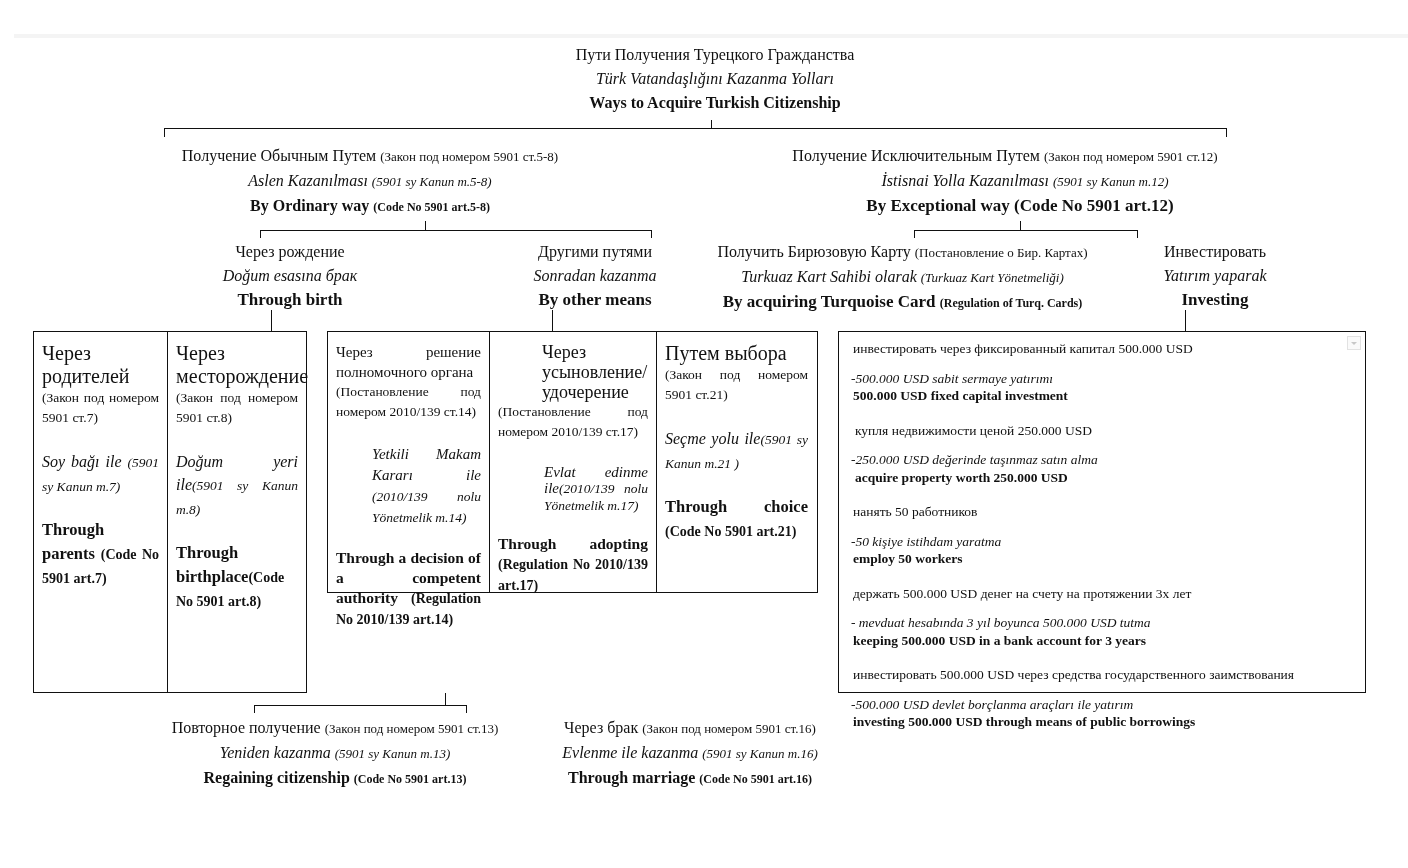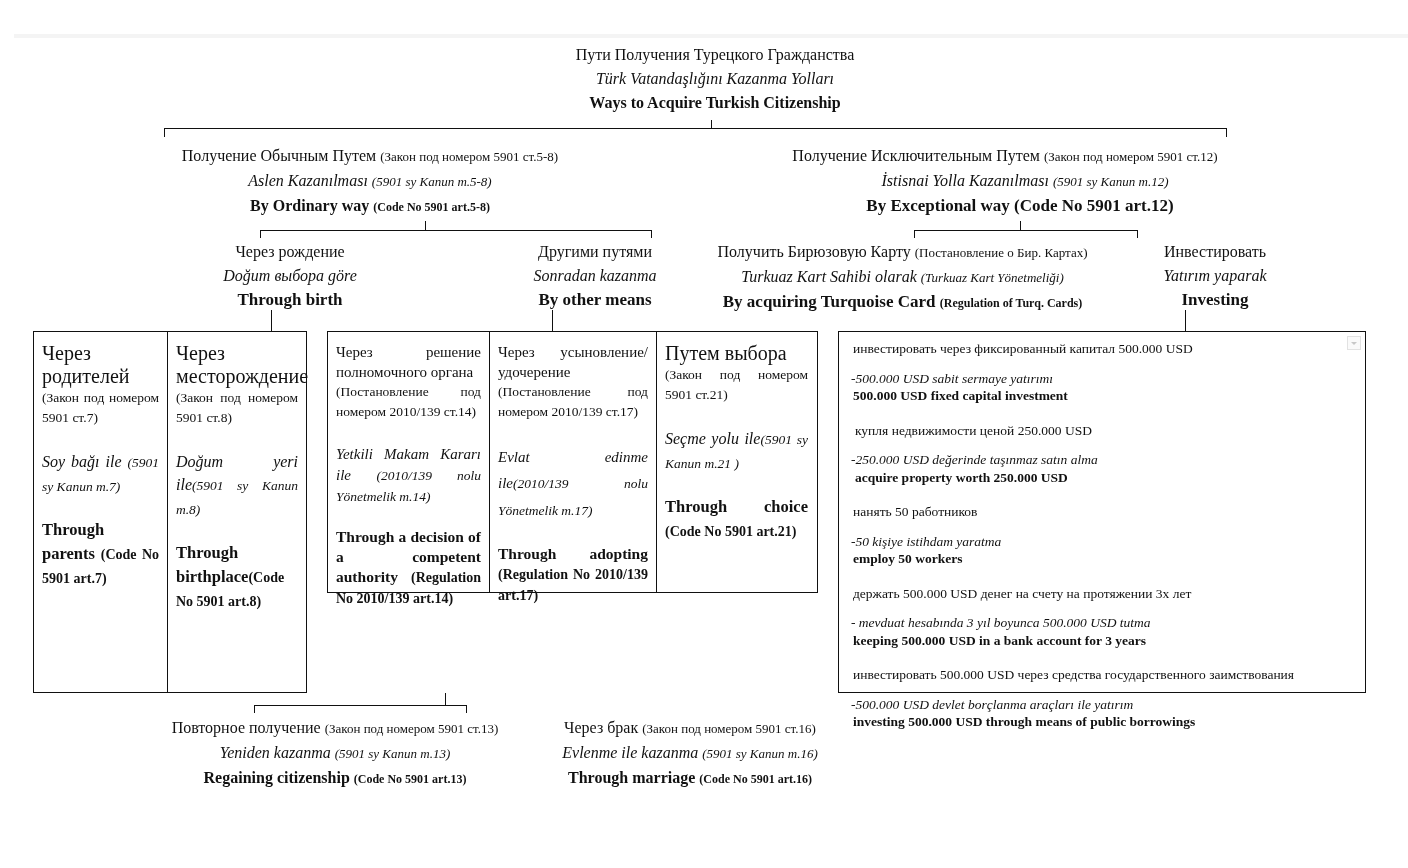--- a/index.html
+++ b/index.html
@@ -68,21 +68,21 @@
 <div class="vline" style="left:651px; top:230px; height:8px;"></div>
 <div class="vline" style="left:425px; top:221px; height:9px;"></div>
 
 <div class="hline" style="left:914px; top:230px; width:224px;"></div>
 <div class="vline" style="left:914px; top:230px; height:8px;"></div>
 <div class="vline" style="left:1137px; top:230px; height:8px;"></div>
 <div class="vline" style="left:1020px; top:221px; height:9px;"></div>
 
 <div class="node" style="left:190px; top:240px; width:200px;">
   <div class="ru">Через рождение</div>
-  <div class="tr">Doğum выбора göre</div>
+  <div class="tr">Doğum esasına брак</div>
   <div class="en" style="font-size:17px;">Through birth</div>
 </div>
 <div class="vline" style="left:271px; top:310px; height:22px;"></div>
 
 <div class="node" style="left:505px; top:240px; width:180px;">
   <div class="ru">Другими путями</div>
   <div class="tr">Sonradan kazanma</div>
   <div class="en" style="font-size:17px;">By other means</div>
 </div>
 <div class="vline" style="left:552px; top:310px; height:22px;"></div>
@@ -112,27 +112,27 @@
     <p class="ref">(Закон под номером 5901 ст.8)</p>
     <p class="tri"><span>Doğum yeri ile</span><span class="sm">(5901 sy Kanun m.8)</span></p>
     <p class="enb"><span>Through birthplace</span><span class="sm">(Code No 5901 art.8)</span></p>
   </div>
 </div>
 
 <div class="box" style="left:327px; top:331px; width:491px; height:262px;">
   <div class="cell" style="left:0; width:161px;">
     <p class="ru" style="font-size:15px; line-height:20px;">Через решение полномочного органа</p>
     <p class="ref">(Постановление под номером 2010/139 ст.14)</p>
-    <p class="tri" style="font-size:15px; line-height:21px;"><span>Yetkili Makam Kararı ile </span><span class="sm">(2010/139 nolu Yönetmelik m.14)</span></p>
+    <p class="tri" style="font-size:15px; line-height:21px;margin-left:36px;"><span>Yetkili Makam Kararı ile </span><span class="sm">(2010/139 nolu Yönetmelik m.14)</span></p>
     <p class="enb" style="font-size:15.5px; line-height:20px;"><span>Through a decision of a competent authority</span> <span class="sm">(Regulation No 2010/139 art.14)</span></p>
   </div>
   <div class="cell" style="left:161px; width:167px;">
-    <p class="ru" style="font-size:15px; line-height:20px;">Через усыновление/удочерение</p>
+    <p class="ru" style="font-size:18px; line-height:20px;margin-left:44px;">Через усыновление/удочерение</p>
     <p class="ref">(Постановление под номером 2010/139 ст.17)</p>
-    <p class="tri" style="font-size:15px; line-height:26px;"><span>Evlat edinme ile</span><span class="sm">(2010/139 nolu Yönetmelik m.17)</span></p>
+    <p class="tri" style="font-size:15px; line-height:16px;margin-left:46px;"><span>Evlat edinme ile</span><span class="sm">(2010/139 nolu Yönetmelik m.17)</span></p>
     <p class="enb" style="font-size:15.5px; line-height:20px;"><span>Through adopting </span><span class="sm">(Regulation No 2010/139 art.17)</span></p>
   </div>
   <div class="cell" style="left:328px; width:160px;">
     <p class="ru">Путем выбора</p>
     <p class="ref">(Закон под номером 5901 ст.21)</p>
     <p class="tri"><span>Seçme yolu ile</span><span class="sm">(5901 sy Kanun m.21   )</span></p>
     <p class="enb"><span>Through choice </span><span class="sm">(Code No 5901 art.21)</span></p>
   </div>
 </div>
 

